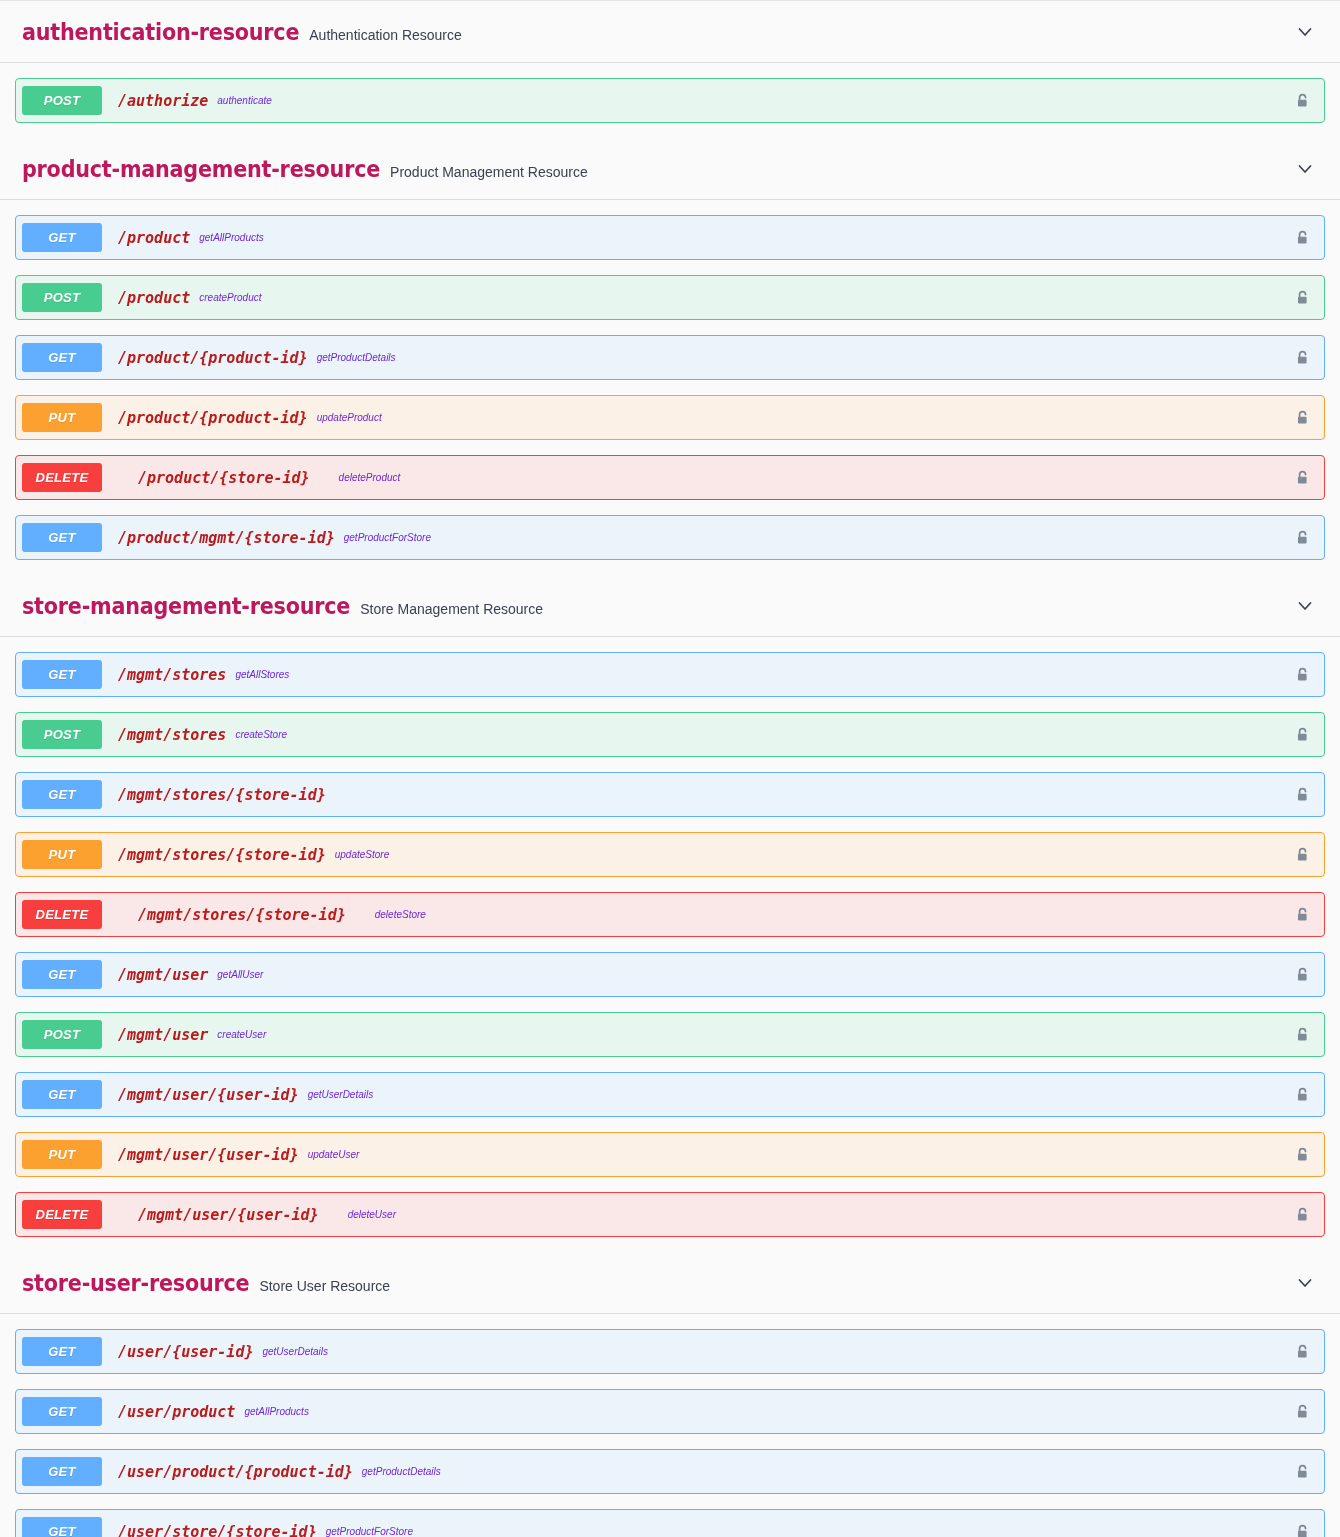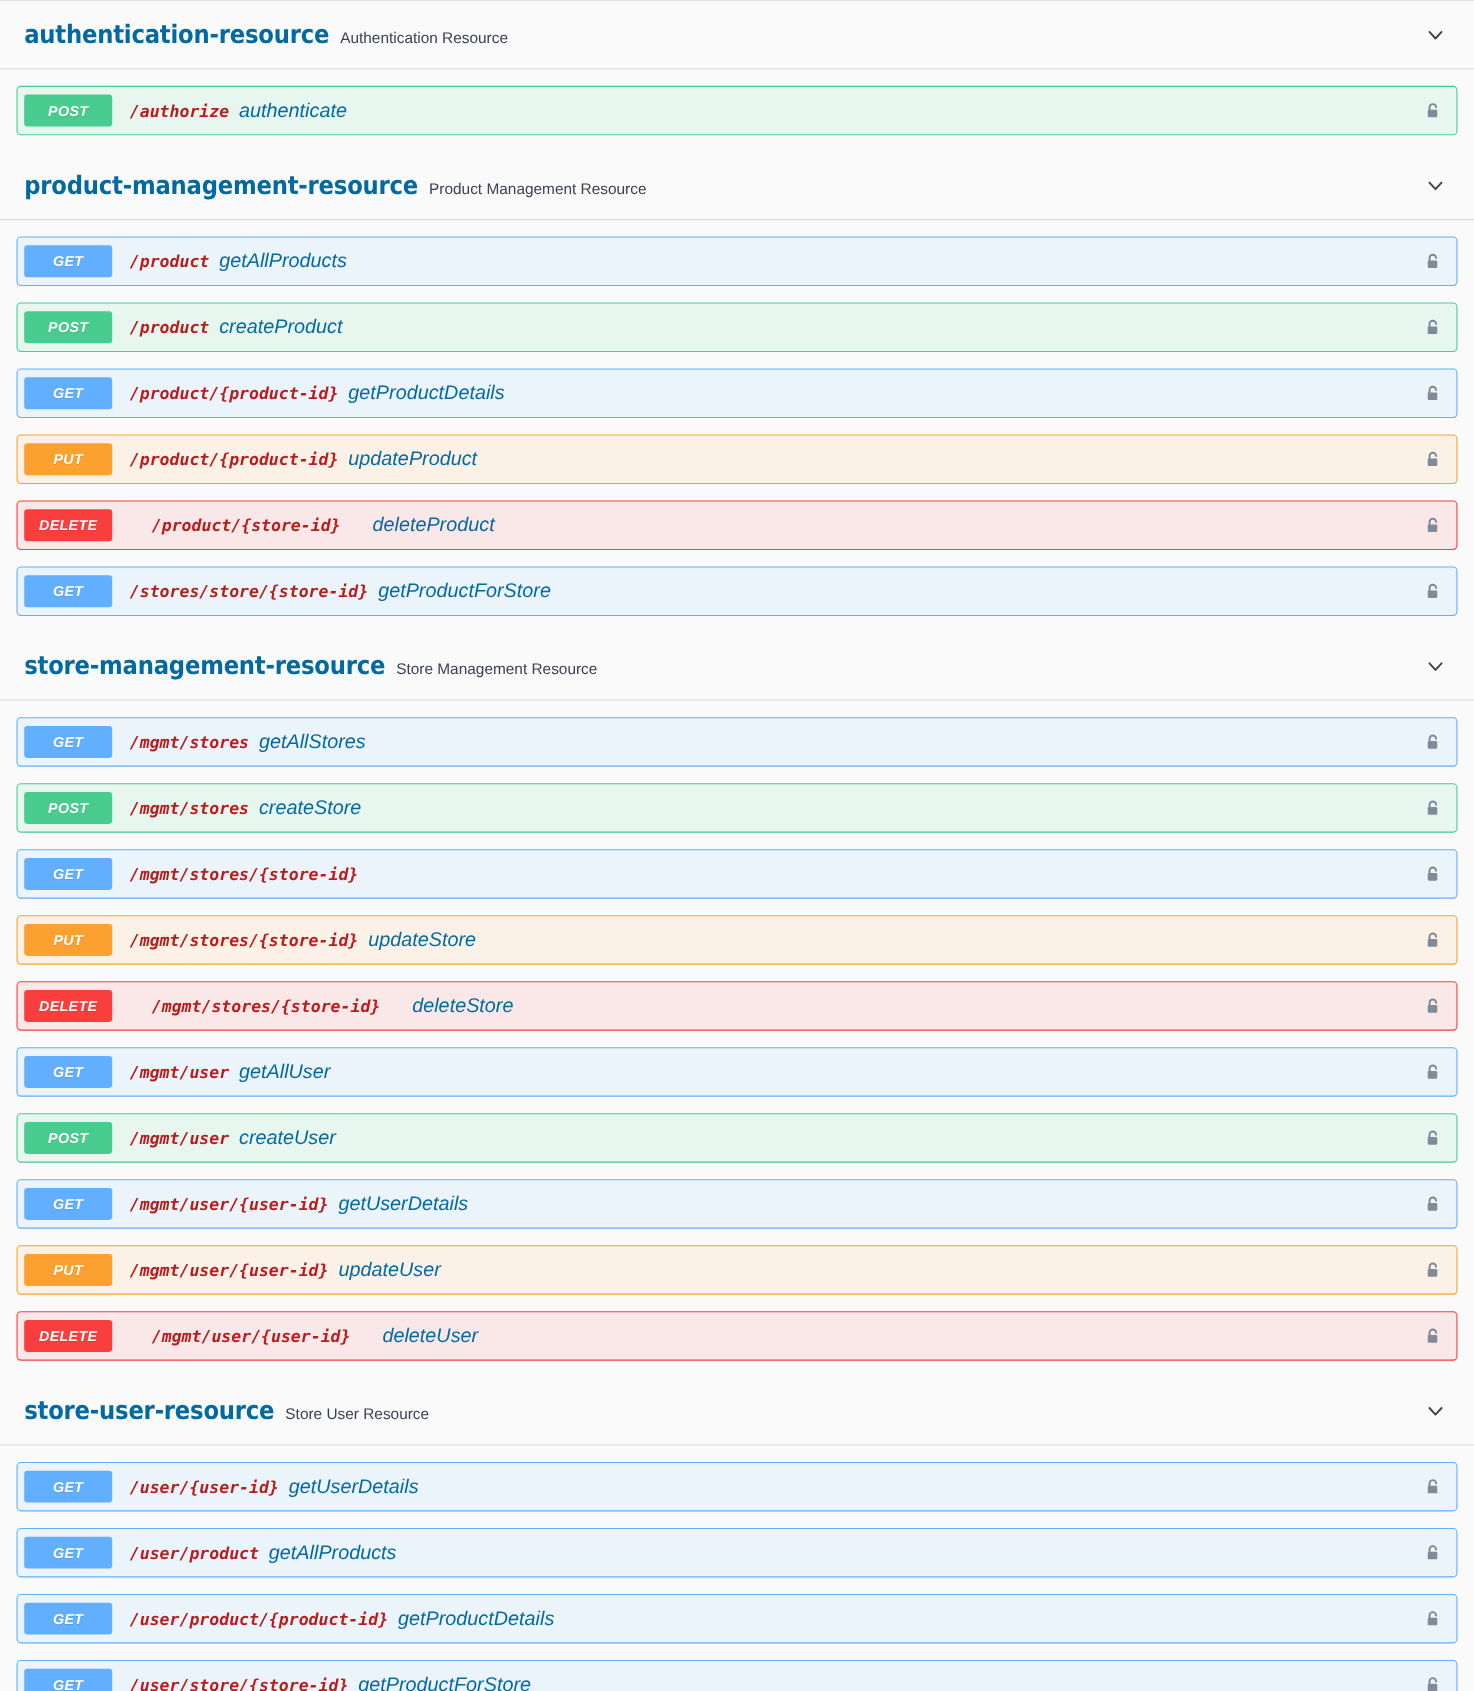--- a/index.html
+++ b/index.html
@@ -30,21 +30,21 @@
     margin: 0;
     height: 62px;
     border-bottom: 1px solid #dcdcdc;
     cursor: pointer;
     position: relative;
   }
   .tag-name {
     font-family: "DejaVu Sans Condensed", "Liberation Sans", sans-serif;
     font-size: 23px;
     font-weight: bold;
-    color: #0369a1;
+    color: #be185d;
     letter-spacing: -0.2px;
     line-height: 62px;
     white-space: nowrap;
   }
   .tag-desc {
     font-size: 14px;
     color: #3b4151;
     font-weight: normal;
     margin-left: 10px;
     line-height: 62px;
@@ -99,22 +99,22 @@
   .opblock-summary-path {
     font-family: "DejaVu Sans Mono", "Liberation Mono", monospace;
     font-size: 15px;
     font-weight: bold;
     color: #b91c1c;
     margin-left: 16px;
     white-space: nowrap;
   }
   .opblock-summary-description {
     font-family: "Liberation Sans", sans-serif;
-    font-size: 18px;
-    color: #0369a1;
+    font-size: 10px;
+    color: #6d28d9;
     margin-left: 9px;
     white-space: nowrap;
     flex: 1 1 auto;
   }
   .authorization-wrapper {
     margin-left: auto;
     margin-right: 12px;
     display: flex;
     align-items: center;
   }
@@ -226,21 +226,21 @@
           <span class="opblock-summary-description">deleteProduct</span>
           <span class="authorization-wrapper">
             <svg class="auth-lock" viewBox="0 0 20 20" aria-hidden="true">
               <path d="M6.2 8.6 V6.2 a3.3 3.3 0 0 1 6.6 0" fill="none" stroke="#7d8793" stroke-width="1.9" stroke-linecap="round"></path>
               <rect x="4.4" y="8.6" width="9.6" height="7.6" rx="1.2" fill="#808b98"></rect>
             </svg>
           </span>
         </li>
         <li class="opblock opblock-get">
           <span class="opblock-summary-method">GET</span>
-          <span class="opblock-summary-path">/stores/store/{store-id}</span>
+          <span class="opblock-summary-path">/product/mgmt/{store-id}</span>
           <span class="opblock-summary-description">getProductForStore</span>
           <span class="authorization-wrapper">
             <svg class="auth-lock" viewBox="0 0 20 20" aria-hidden="true">
               <path d="M6.2 8.6 V6.2 a3.3 3.3 0 0 1 6.6 0" fill="none" stroke="#7d8793" stroke-width="1.9" stroke-linecap="round"></path>
               <rect x="4.4" y="8.6" width="9.6" height="7.6" rx="1.2" fill="#808b98"></rect>
             </svg>
           </span>
         </li>
       </ul>
     </div>

